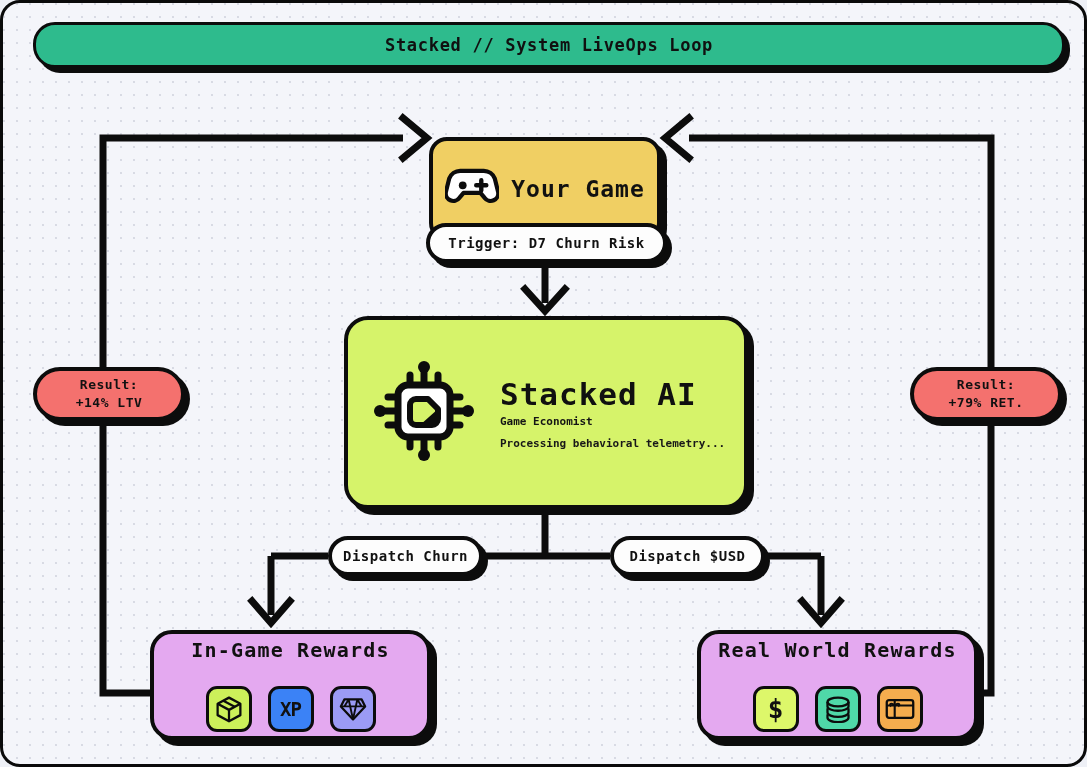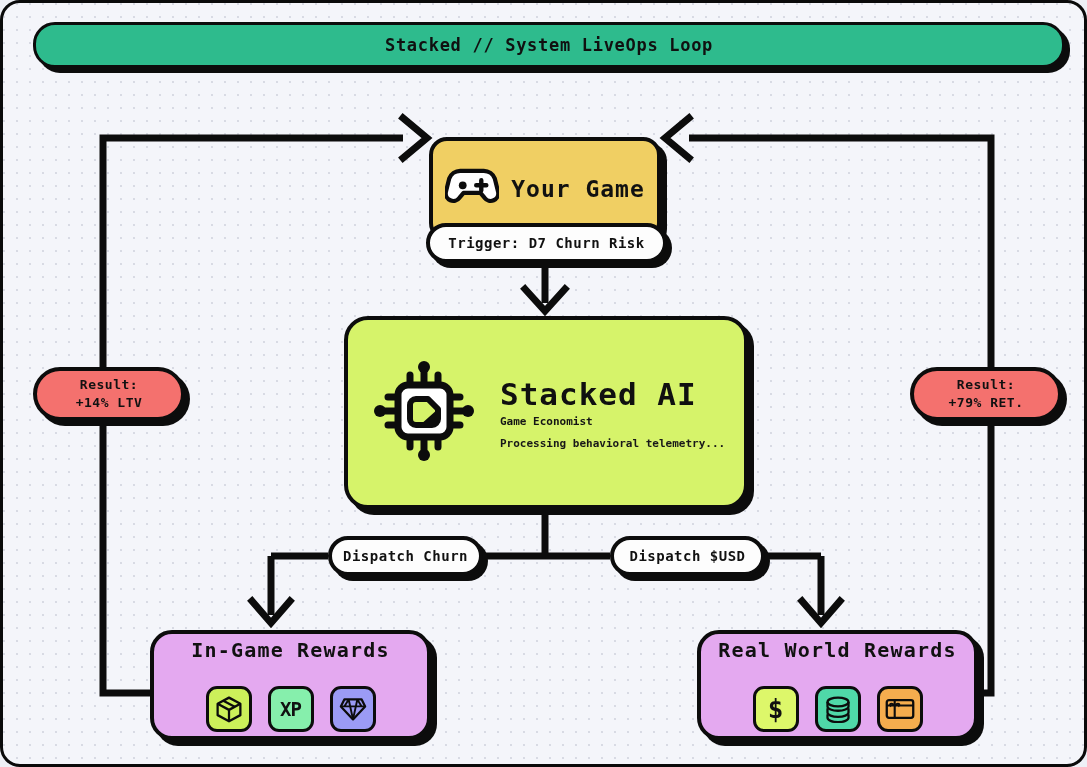--- a/index.html
+++ b/index.html
@@ -181,21 +181,21 @@
   <div class="node reward" id="rewards-ingame">
     <span class="hdr">In-Game Rewards</span>
     <span class="tiles">
       <span class="tile" style="background:#ccf05a">
         <svg width="28" height="28" viewBox="0 0 32 32">
           <path d="M16 3 L29 10 V23 L16 30 L3 23 V10 Z" fill="none" stroke="#0c0c0c" stroke-width="2.6" stroke-linejoin="round"></path>
           <path d="M3 10 L16 17 L29 10 M16 17 V30" fill="none" stroke="#0c0c0c" stroke-width="2.6" stroke-linejoin="round"></path>
           <path d="M9.5 6.5 L22.5 13.5" fill="none" stroke="#0c0c0c" stroke-width="2.6"></path>
         </svg>
       </span>
-      <span class="tile" style="background:#86efac">
+      <span class="tile" style="background:#3b82f6">
         <span class="xp">XP</span>
       </span>
       <span class="tile" style="background:#9b9bf5">
         <svg width="28" height="26" viewBox="0 0 32 30">
           <path d="M6 4 H26 L30 12 L16 27 L2 12 Z" fill="none" stroke="#0c0c0c" stroke-width="2.6" stroke-linejoin="round"></path>
           <path d="M2 12 H30 M11 4 L16 27 M21 4 L16 27 M11 4 L6 12 M21 4 L26 12" fill="none" stroke="#0c0c0c" stroke-width="2.2"></path>
         </svg>
       </span>
     </span>
   </div>

